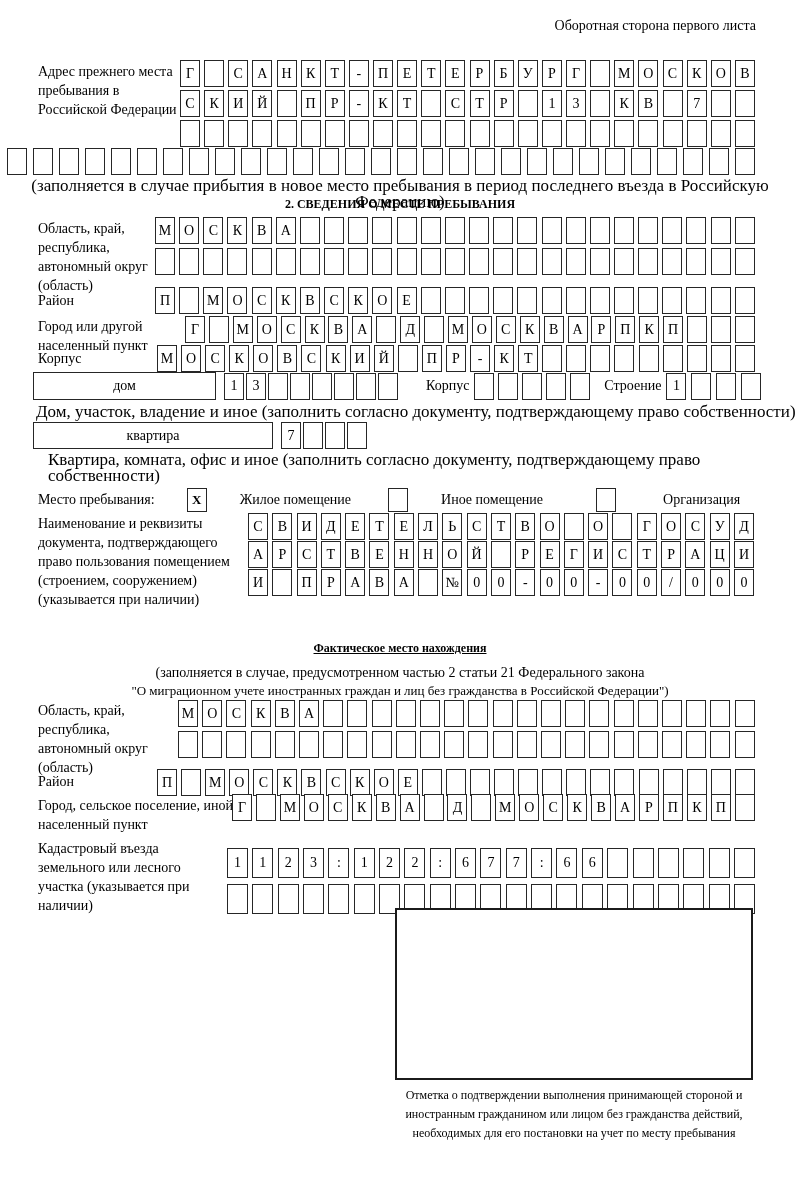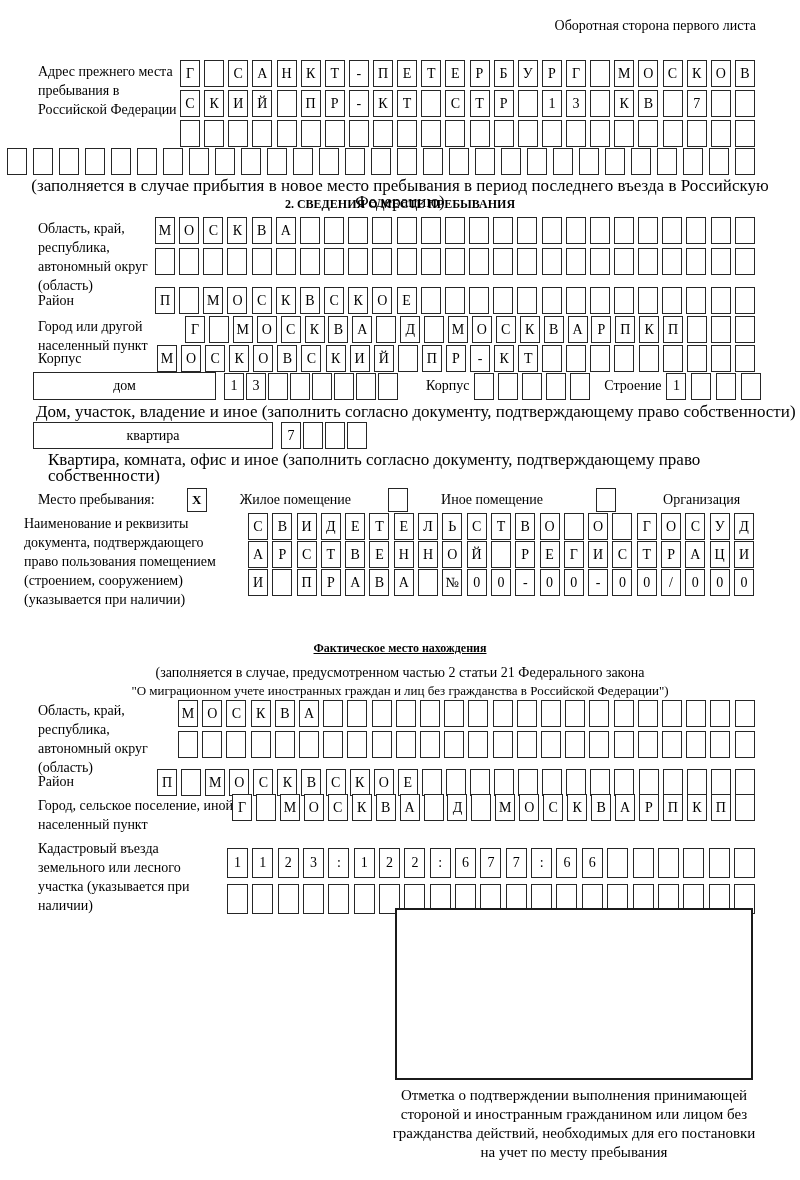--- a/index.html
+++ b/index.html
@@ -328,21 +328,21 @@
   <div class="gaprow" style="top:488px;left:38px;gap:23px;">
     <div class="sublbl">Место пребывания:</div>
     <div class="chk" style="margin-left:9px;">X</div>
     <div class="sublbl" style="margin-left:10px;">Жилое помещение</div>
     <div class="chk" style="margin-left:14px;"></div>
     <div class="sublbl" style="margin-left:10px;">Иное помещение</div>
     <div class="chk" style="margin-left:30px;"></div>
     <div class="sublbl" style="margin-left:24px;">Организация</div>
   </div>
 
-  <div class="lbl" style="top:514px;left:24px;width:212px;">Наименование и реквизиты документа, подтверждающего право пользования помещением (строением, сооружением) (указывается при наличии)</div>
+  <div class="lbl" style="top:514px;left:38px;width:212px;">Наименование и реквизиты документа, подтверждающего право пользования помещением (строением, сооружением) (указывается при наличии)</div>
   <div class="row" style="top:513px;left:248px;width:506px;">
       <span class="cell">С</span>
       <span class="cell">В</span>
       <span class="cell">И</span>
       <span class="cell">Д</span>
       <span class="cell">Е</span>
       <span class="cell">Т</span>
       <span class="cell">Е</span>
       <span class="cell">Л</span>
       <span class="cell">Ь</span>
@@ -561,15 +561,15 @@
       <span class="cell"></span>
       <span class="cell"></span>
       <span class="cell"></span>
       <span class="cell"></span>
       <span class="cell"></span>
       <span class="cell"></span>
       <span class="cell"></span>
     </div>
 
   <div class="stamp" style="top:908px;left:395px;width:358px;height:172px;"></div>
-  <div class="cap" style="top:1086px;left:385px;width:378px;text-align:center;font-size:15px;line-height:19px;">Отметка о подтверждении выполнения принимающей стороной и иностранным гражданином или лицом без гражданства действий, необходимых для его постановки на учет по месту пребывания</div>
+  <div class="cap" style="top:1086px;left:385px;width:378px;text-align:center;font-size:12px;line-height:19px;">Отметка о подтверждении выполнения принимающей стороной и иностранным гражданином или лицом без гражданства действий, необходимых для его постановки на учет по месту пребывания</div>
 
 </div>
 
 </body></html>

